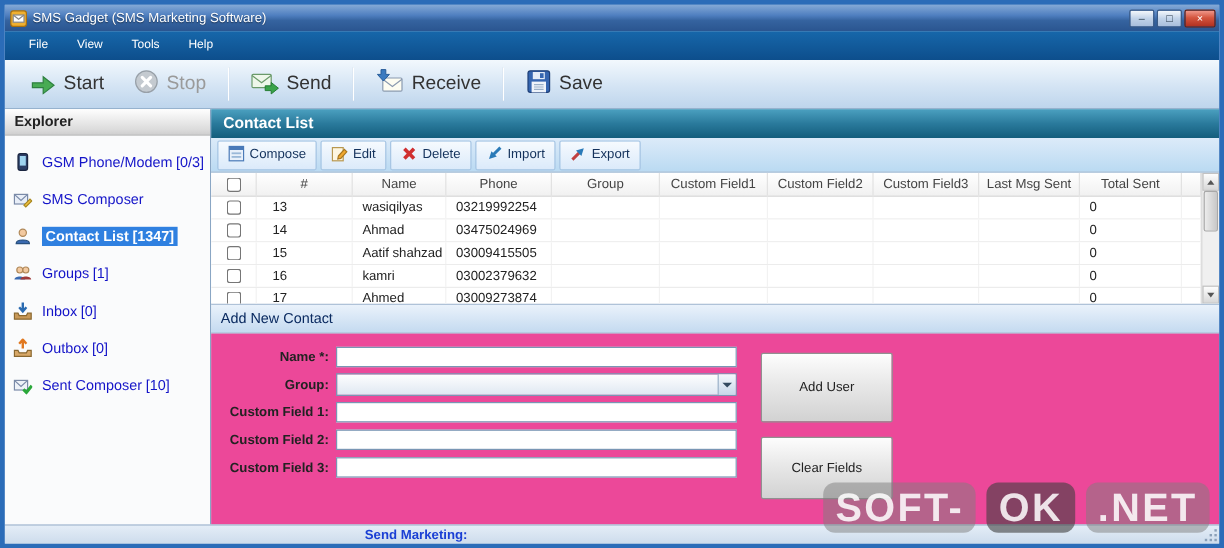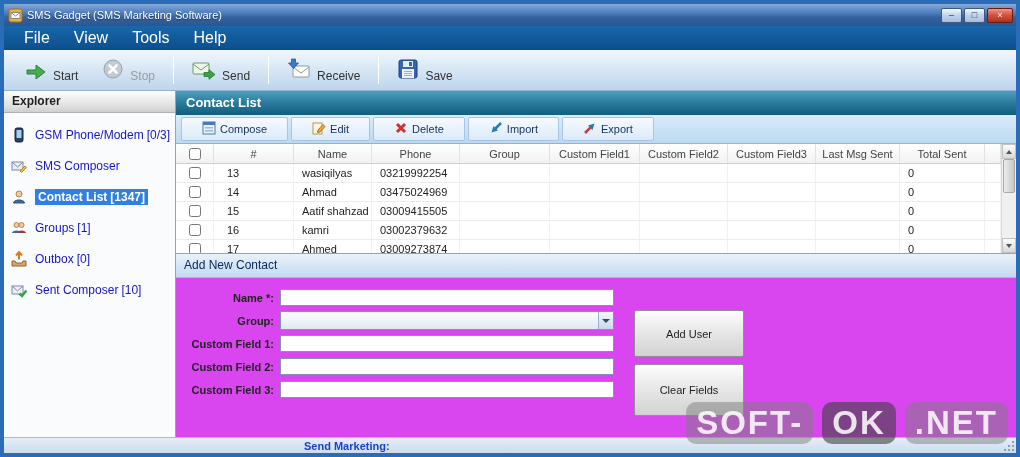--- a/index.html
+++ b/index.html
@@ -10,47 +10,47 @@
 
   
   .titlebar { flex: 0 0 22px; height: 22px; background: linear-gradient(180deg,#84a9d6,#4f7fc0 40%,#35639f 60%,#2a5590); display: flex; align-items: center; padding: 0 3px 0 4px; gap: 4px; }
   .app-icon { width: 15px; height: 15px; display: flex; }
   .title-text { flex: 1; color: #fff; font-size: 11px; white-space: nowrap; overflow: hidden; text-shadow: 0 1px 1px rgba(0,0,0,.45); }
   .win-controls { display: flex; gap: 2px; }
   .winbtn { width: 21px; height: 15px; border: 1px solid #3a5a86; border-radius: 2px; background: linear-gradient(#f4f8fc,#c0d2e8 50%,#a8bedc); font-size: 9px; color: #234; display: flex; align-items: center; justify-content: center; padding: 0; font-family: inherit; }
   .winbtn.close { width: 26px; background: linear-gradient(#f0988a,#d4553e 45%,#b03020); color: #fff; border-color: #6a1c0e; }
 
   
-  .menubar { flex: 0 0 24px; background: linear-gradient(#1767aa,#0d4e8c); display: flex; align-items: center; color: #fff; font-size: 16px; padding-left: 8px; }
+  .menubar { flex: 0 0 24px; background: linear-gradient(#1767aa,#0d4e8c); display: flex; align-items: center; color: #fff; font-size: 10px; padding-left: 8px; }
   .menu-item { padding: 0 12px; line-height: 24px; cursor: default; }
 
   
   .toolbar { flex: 0 0 41px; background: linear-gradient(#f2f8fd,#d4e4f4 55%,#bed5ec); border-bottom: 1px solid #96b2ce; display: flex; align-items: center; padding: 0 10px; gap: 2px; }
-  .tb-btn { display: flex; align-items: flex-end; gap: 6px; padding: 5px 11px; font-size: 12px; color: #333; border-radius: 3px; cursor: default; }
+  .tb-btn { display: flex; align-items: center; gap: 6px; padding: 5px 11px; font-size: 16px; color: #333; border-radius: 3px; cursor: default; }
   .tb-btn.disabled { color: #9a9a9a; }
   .tb-sep { width: 1px; height: 28px; background: #9ab6d2; border-right: 1px solid #fff; margin: 0 5px; }
 
   
   .content { flex: 1; display: flex; min-height: 0; }
 
   
   .sidebar { flex: 0 0 172px; width: 172px; background: #fafbfc; border-right: 1px solid #8aa6c4; display: flex; flex-direction: column; }
   .sidebar-header { flex: 0 0 21px; background: linear-gradient(#fefefe,#dcdcdc 80%,#cfcfcf); border-bottom: 1px solid #b0b0b0; font-size: 12px; font-weight: bold; color: #222; line-height: 21px; padding-left: 8px; }
   .nav { padding-top: 6px; }
   .nav-item { height: 31px; display: flex; align-items: center; gap: 7px; padding: 0 6px; cursor: default; }
   .nav-icon { flex: 0 0 18px; width: 18px; display: flex; justify-content: center; }
   .nav-text { font-size: 12px; color: #1414c8; white-space: nowrap; }
   .nav-count { margin-left: 3px; }
   .nav-item.selected .nav-text { background: #2f80e0; color: #fff; padding: 1px 3px; font-weight: bold; }
 
   
   .main { flex: 1; display: flex; flex-direction: column; min-width: 0; }
   .main-header { flex: 0 0 24px; background: linear-gradient(#4ba0c0,#2a7a9c 50%,#135d7c); color: #fff; font-weight: bold; font-size: 13px; line-height: 24px; padding-left: 10px; }
   .actionbar { flex: 0 0 29px; background: linear-gradient(#dcebf9,#badaf2); border-bottom: 1px solid #96b2ce; display: flex; align-items: center; gap: 3px; padding: 0 5px; }
-  .act-btn { display: flex; align-items: center; gap: 4px; font-size: 11px; color: #14325c; padding: 3px 20px; border: 1px solid #a8c6e4; background: linear-gradient(#f6fafe,#dbeafa); border-radius: 2px; cursor: default; }
+  .act-btn { display: flex; align-items: center; gap: 4px; font-size: 11px; color: #14325c; padding: 3px 8px; border: 1px solid #a8c6e4; background: linear-gradient(#f6fafe,#dbeafa); border-radius: 2px; cursor: default; }
 
   
   .table-wrap { flex: 0 0 110px; height: 110px; background: #fff; display: flex; overflow: hidden; border-bottom: 1px solid #8aa6c4; }
   .grid { flex: 1; min-width: 0; overflow: hidden; }
   .grid-header, .grid-row { display: grid; grid-template-columns: 38px 80px 78px 88px 90px 90px 88px 88px 84px 85px minmax(0,1fr); }
   .grid-header { height: 20px; background: linear-gradient(#ffffff,#f1f1f1); border-bottom: 1px solid #cfcfcf; font-size: 11px; color: #444; }
   .gh-cell { display: flex; align-items: center; justify-content: center; border-right: 1px solid #e2e2e2; overflow: hidden; white-space: nowrap; }
   .grid-row { height: 19px; border-bottom: 1px solid #ececec; font-size: 11px; color: #222; background: #fff; }
   .gr-cell { display: flex; align-items: center; padding-left: 8px; border-right: 1px solid #f2f2f2; overflow: hidden; white-space: nowrap; }
   .gr-cell.num { padding-left: 13px; }
@@ -59,30 +59,30 @@
 
   .vscroll { flex: 0 0 15px; width: 15px; background: #f0f0f0; border-left: 1px solid #d8d8d8; display: flex; flex-direction: column; }
   .scroll-btn { flex: 0 0 15px; height: 15px; background: linear-gradient(#fdfdfd,#d8d8d8); border: 1px solid #c2c2c2; display: flex; align-items: center; justify-content: center; }
   .arr-up { width: 0; height: 0; border-left: 3px solid transparent; border-right: 3px solid transparent; border-bottom: 4px solid #555; }
   .arr-down { width: 0; height: 0; border-left: 3px solid transparent; border-right: 3px solid transparent; border-top: 4px solid #555; }
   .scroll-track { flex: 1; position: relative; }
   .scroll-thumb { position: absolute; top: 0; left: 1px; right: 1px; height: 34px; background: linear-gradient(90deg,#ececec,#c8c8c8); border: 1px solid #a8a8a8; border-radius: 2px; }
 
   
   .panel-header { flex: 0 0 23px; background: linear-gradient(#eaf2fb,#c4daf0); border-bottom: 1px solid #a4bcd6; font-size: 12px; font-weight: normal; color: #0a2a60; line-height: 23px; padding-left: 8px; }
-  .form-area { flex: 1; background: #d946ef; position: relative; padding-top: 8px; min-height: 0; }
+  .form-area { flex: 1; background: #ec4899; position: relative; padding-top: 8px; min-height: 0; }
   .form-row { height: 23px; display: flex; align-items: center; }
   .form-label { flex: 0 0 104px; width: 104px; text-align: right; font-size: 11px; font-weight: bold; color: #222; padding-right: 6px; white-space: nowrap; }
   .form-input { width: 334px; height: 17px; border: 1px solid #7a96b4; font-size: 11px; padding: 0 3px; background: #fff; font-family: inherit; }
   .combo { width: 334px; height: 19px; border: 1px solid #7a96b4; background: linear-gradient(#fefefe,#dfe8f2); display: flex; align-items: center; justify-content: space-between; padding-left: 3px; cursor: default; }
   .combo-value { font-size: 11px; color: #222; }
   .combo-arrow-box { width: 15px; height: 17px; background: linear-gradient(#f4f8fc,#c8d8ea); border-left: 1px solid #9ab0c8; display: flex; align-items: center; justify-content: center; }
   .combo-arrow { width: 0; height: 0; border-left: 4px solid transparent; border-right: 4px solid transparent; border-top: 4px solid #334a60; }
   .form-btn { position: absolute; width: 110px; background: linear-gradient(#fdfdfd,#e8e8e8 45%,#d2d2d2); border: 1px solid #909090; border-radius: 2px; font-size: 11px; color: #222; font-family: inherit; cursor: default; }
-  .btn-add { left: 458px; top: 32px; height: 47px; }
+  .btn-add { left: 458px; top: 16px; height: 58px; }
   .btn-clear { left: 458px; top: 86px; height: 52px; }
 
   
   .statusbar { flex: 0 0 16px; background: linear-gradient(#e4edf7,#cddcec); border-top: 1px solid #a8bcd2; display: flex; align-items: center; font-size: 11px; position: relative; }
   .status-text { color: #1a3fd4; font-weight: bold; margin-left: 300px; }
   .grip { margin-left: auto; align-self: flex-end; display: flex; }
 
   
   .watermark { position: absolute; right: 8px; bottom: 9px; display: flex; align-items: center; gap: 9px; z-index: 20; font-weight: bold; font-size: 33px; letter-spacing: 2px; pointer-events: none; }
   .wm-seg { background: rgba(125,125,125,.5); color: rgba(255,255,255,.85); border-radius: 10px; padding: 1px 10px; line-height: 40px; }
@@ -219,20 +219,29 @@
             <svg width="16" height="16">
                 <circle cx="5.5" cy="5" r="2.5" fill="#f2c9a0" stroke="#b08858"></circle>
                 <path d="M1 13 C1 9.5 10 9.5 10 13 Z" fill="#3a6ab0"></path>
                 <circle cx="10.5" cy="5" r="2.5" fill="#f2c9a0" stroke="#b08858"></circle>
                 <path d="M6 13 C6 9.5 15 9.5 15 13 Z" fill="#a03a3a"></path>
               </svg>
           </span>
           <span class="nav-text"><span>Groups</span><span class="nav-count">[1]</span></span>
         </div>
 
+        <div class="nav-item">
+          <span class="nav-icon">
+            <svg width="16" height="16">
+                <path d="M8 1 L8 7 M5 5 L8 8.5 L11 5" stroke="#2a6ab0" stroke-width="2" fill="none"></path>
+                <path d="M1 10 L4 10 L5 12 L11 12 L12 10 L15 10 L15 15 L1 15 Z" fill="#c89858" stroke="#8a6830"></path>
+              </svg>
+          </span>
+          <span class="nav-text"><span>Inbox</span><span class="nav-count">[0]</span></span>
+        </div>
 
         <div class="nav-item">
           <span class="nav-icon">
             <svg width="16" height="16">
                 <path d="M8 8.5 L8 2 M5 4.5 L8 1 L11 4.5" stroke="#e07820" stroke-width="2" fill="none"></path>
                 <path d="M1 10 L4 10 L5 12 L11 12 L12 10 L15 10 L15 15 L1 15 Z" fill="#d8a868" stroke="#8a6830"></path>
               </svg>
           </span>
           <span class="nav-text"><span>Outbox</span><span class="nav-count">[0]</span></span>
         </div>

